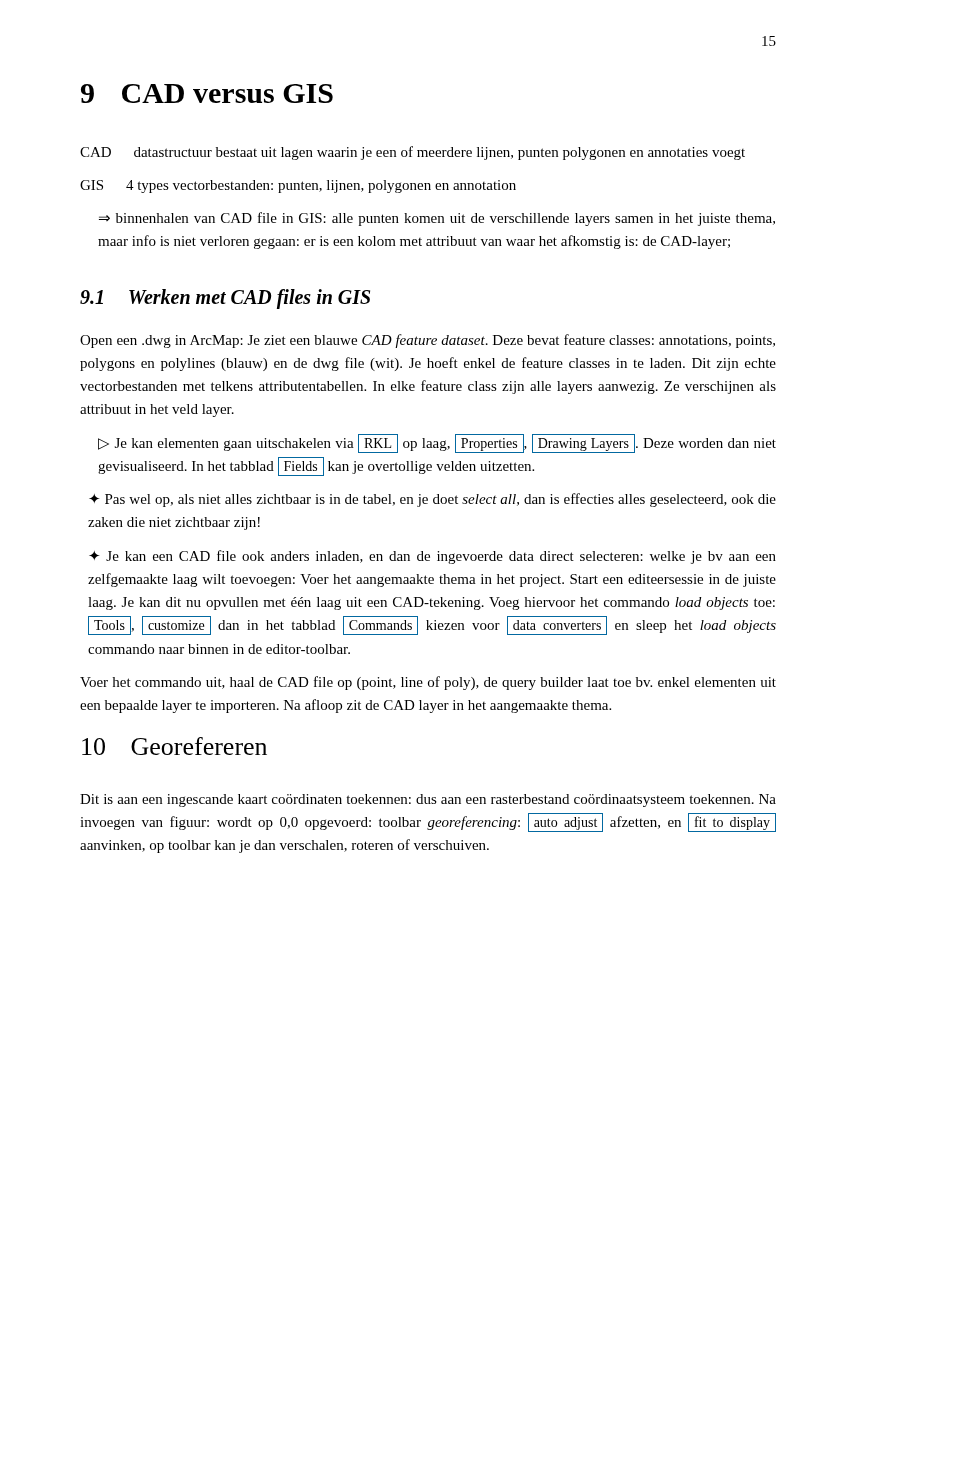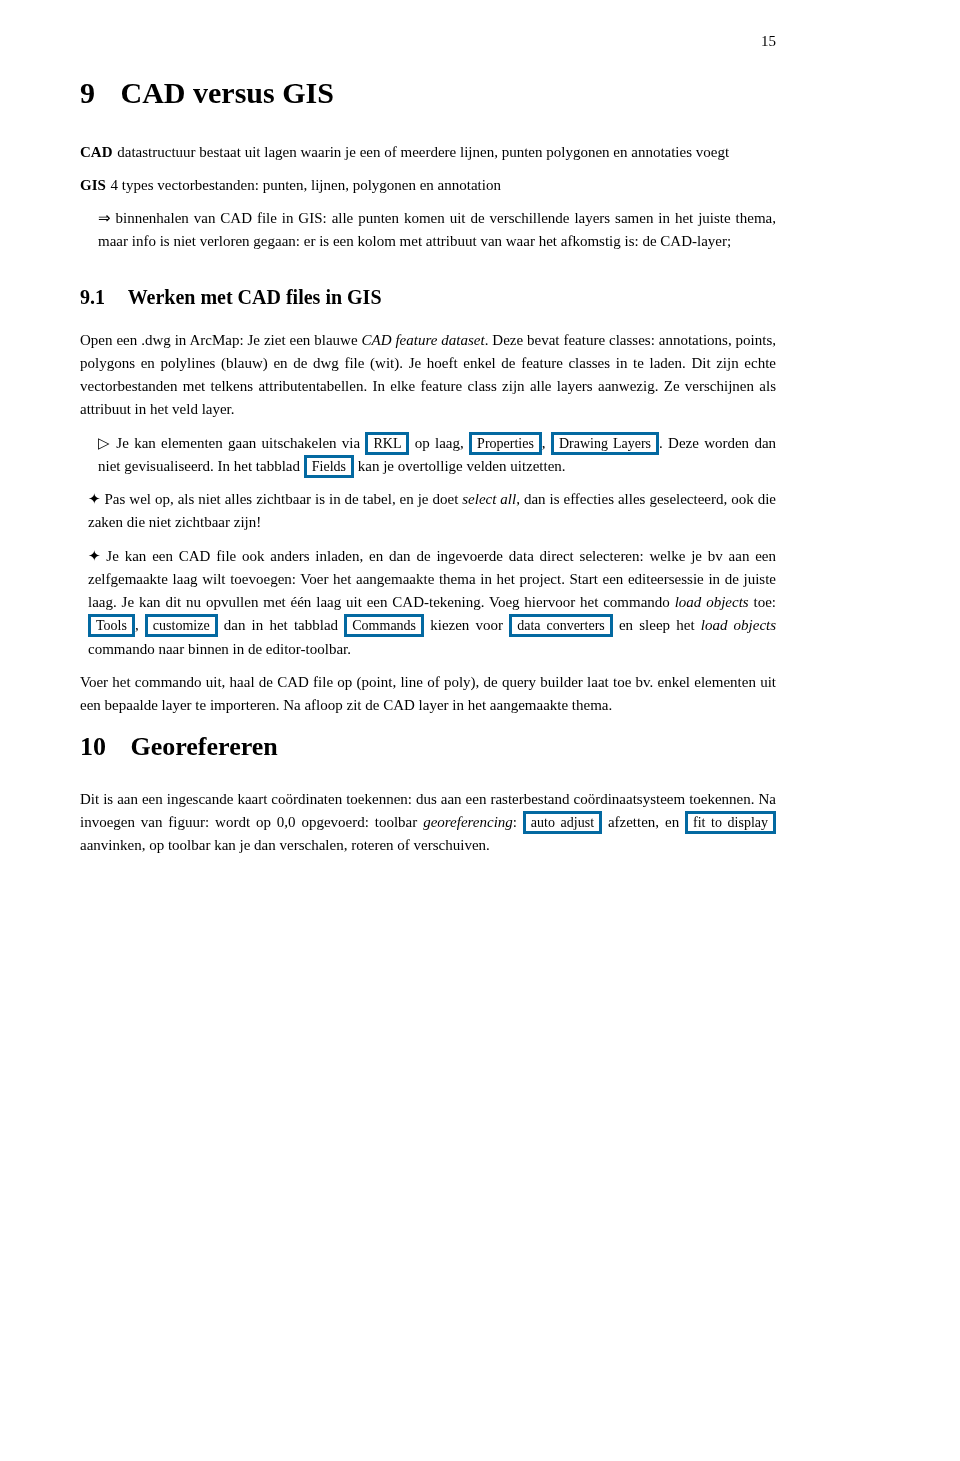--- a/index.html
+++ b/index.html
@@ -35,48 +35,49 @@
       font-weight: bold;
       margin-bottom: 24px;
       margin-top: 10px;
     }
 
     h2.subsection-title {
       font-size: 20px;
       font-weight: bold;
       margin-top: 28px;
       margin-bottom: 16px;
+      font-style: italic;
     }
 
     h1.section-title-2 {
       font-size: 26px;
-      font-weight: bold;
+      font-weight: normal;
       margin-bottom: 20px;
     }
 
     .section-number {
       margin-right: 18px;
     }
 
     p {
       margin-bottom: 10px;
       text-align: justify;
     }
 
     .definition-block {
       margin-bottom: 8px;
     }
 
     .term {
-      font-weight: bold;
-      margin-right: 1px;
+      font-weight: normal;
+      margin-right: 18px;
     }
 
     .inline-box {
-      border: 3px solid #0369a1;
+      border: 1px solid #0369a1;
       padding: 1px 5px;
       display: inline;
       font-size: 14px;
     }
 
     .italic {
       font-style: italic;
     }
 
     .indent-block {

